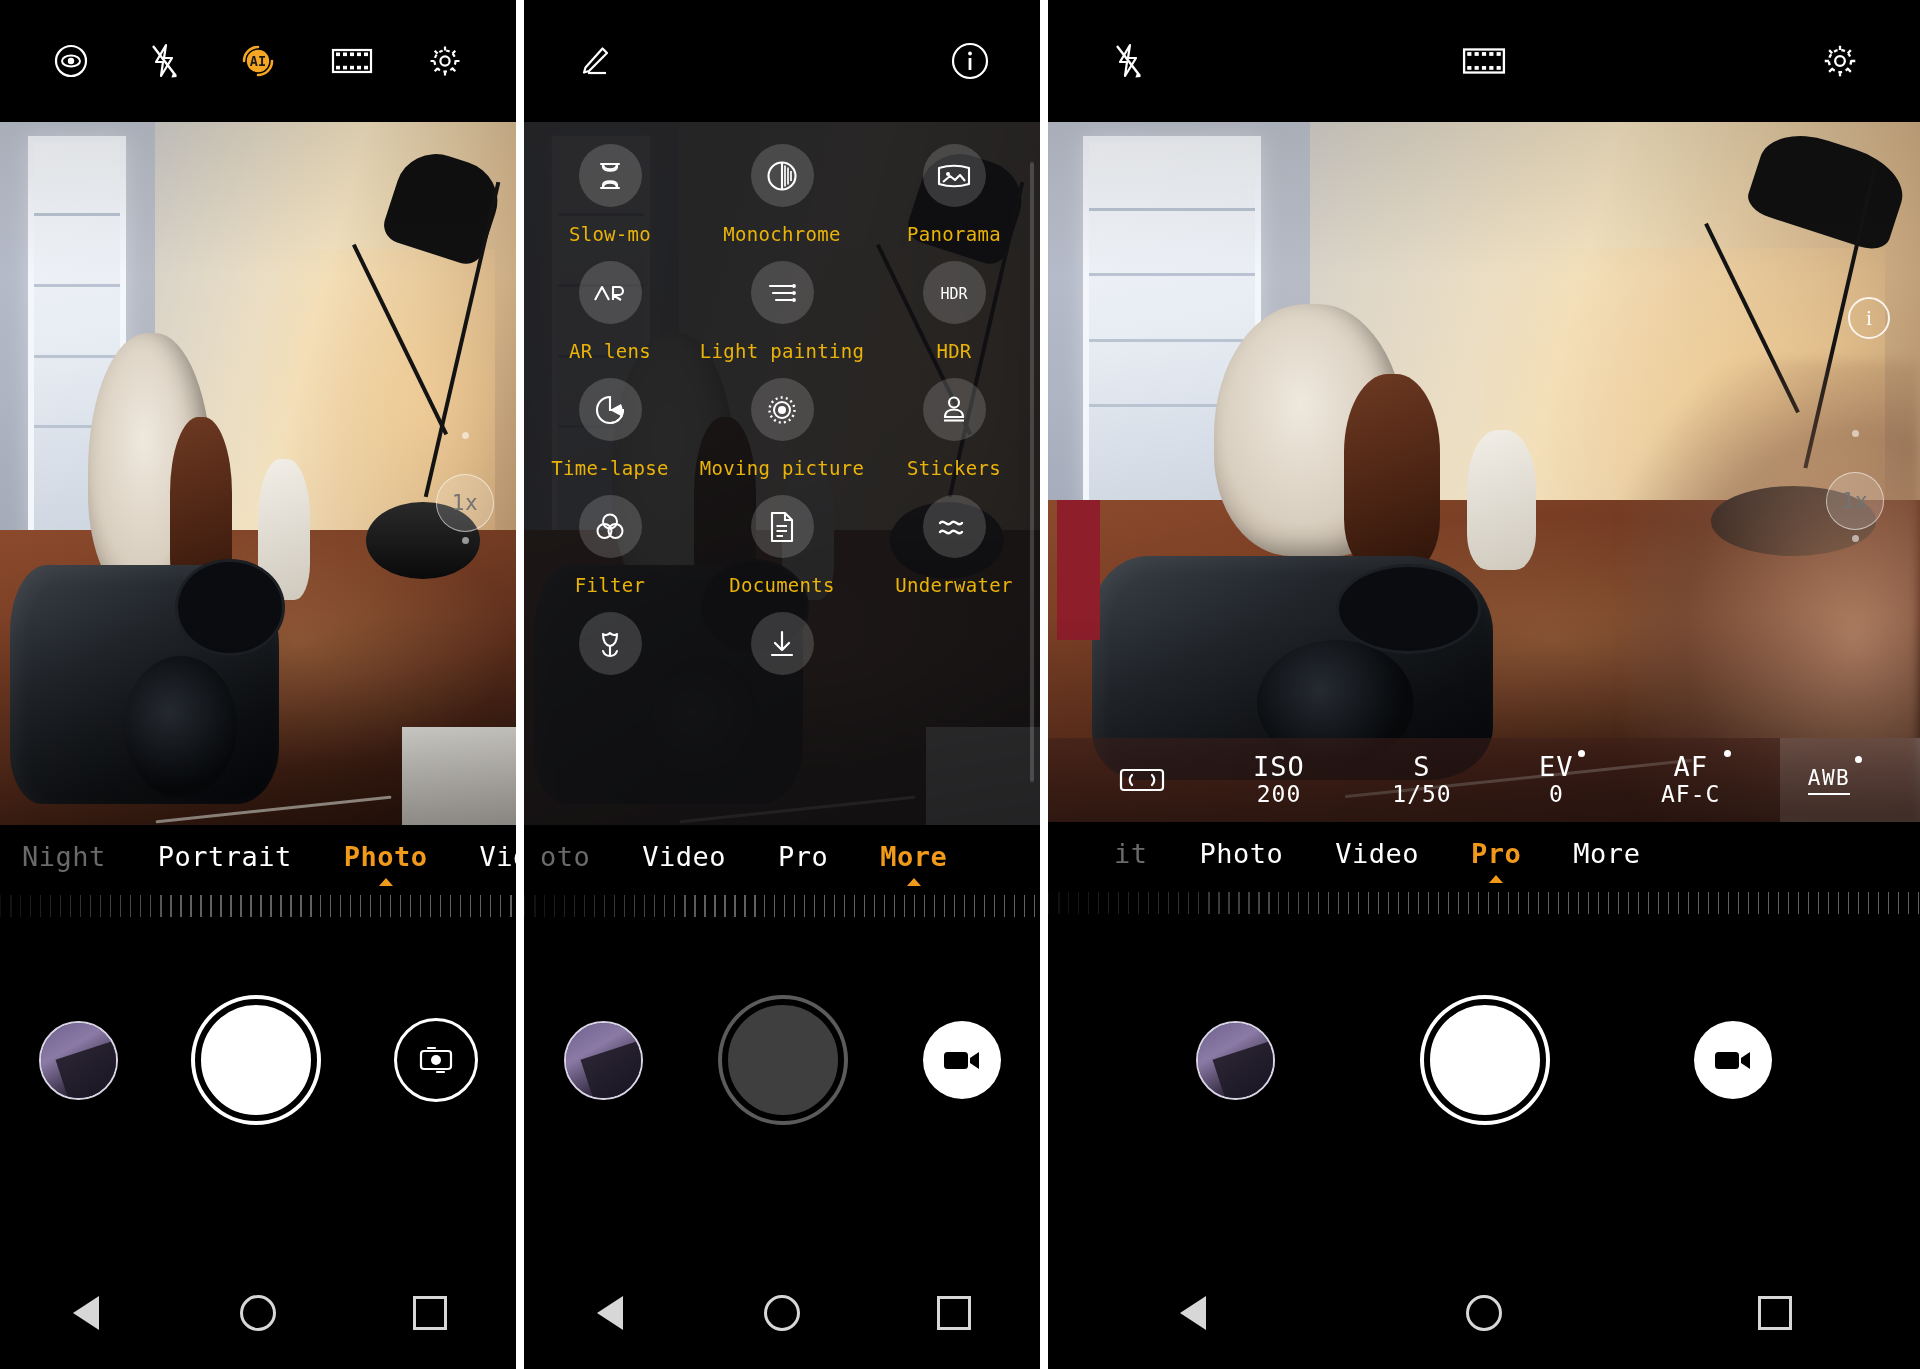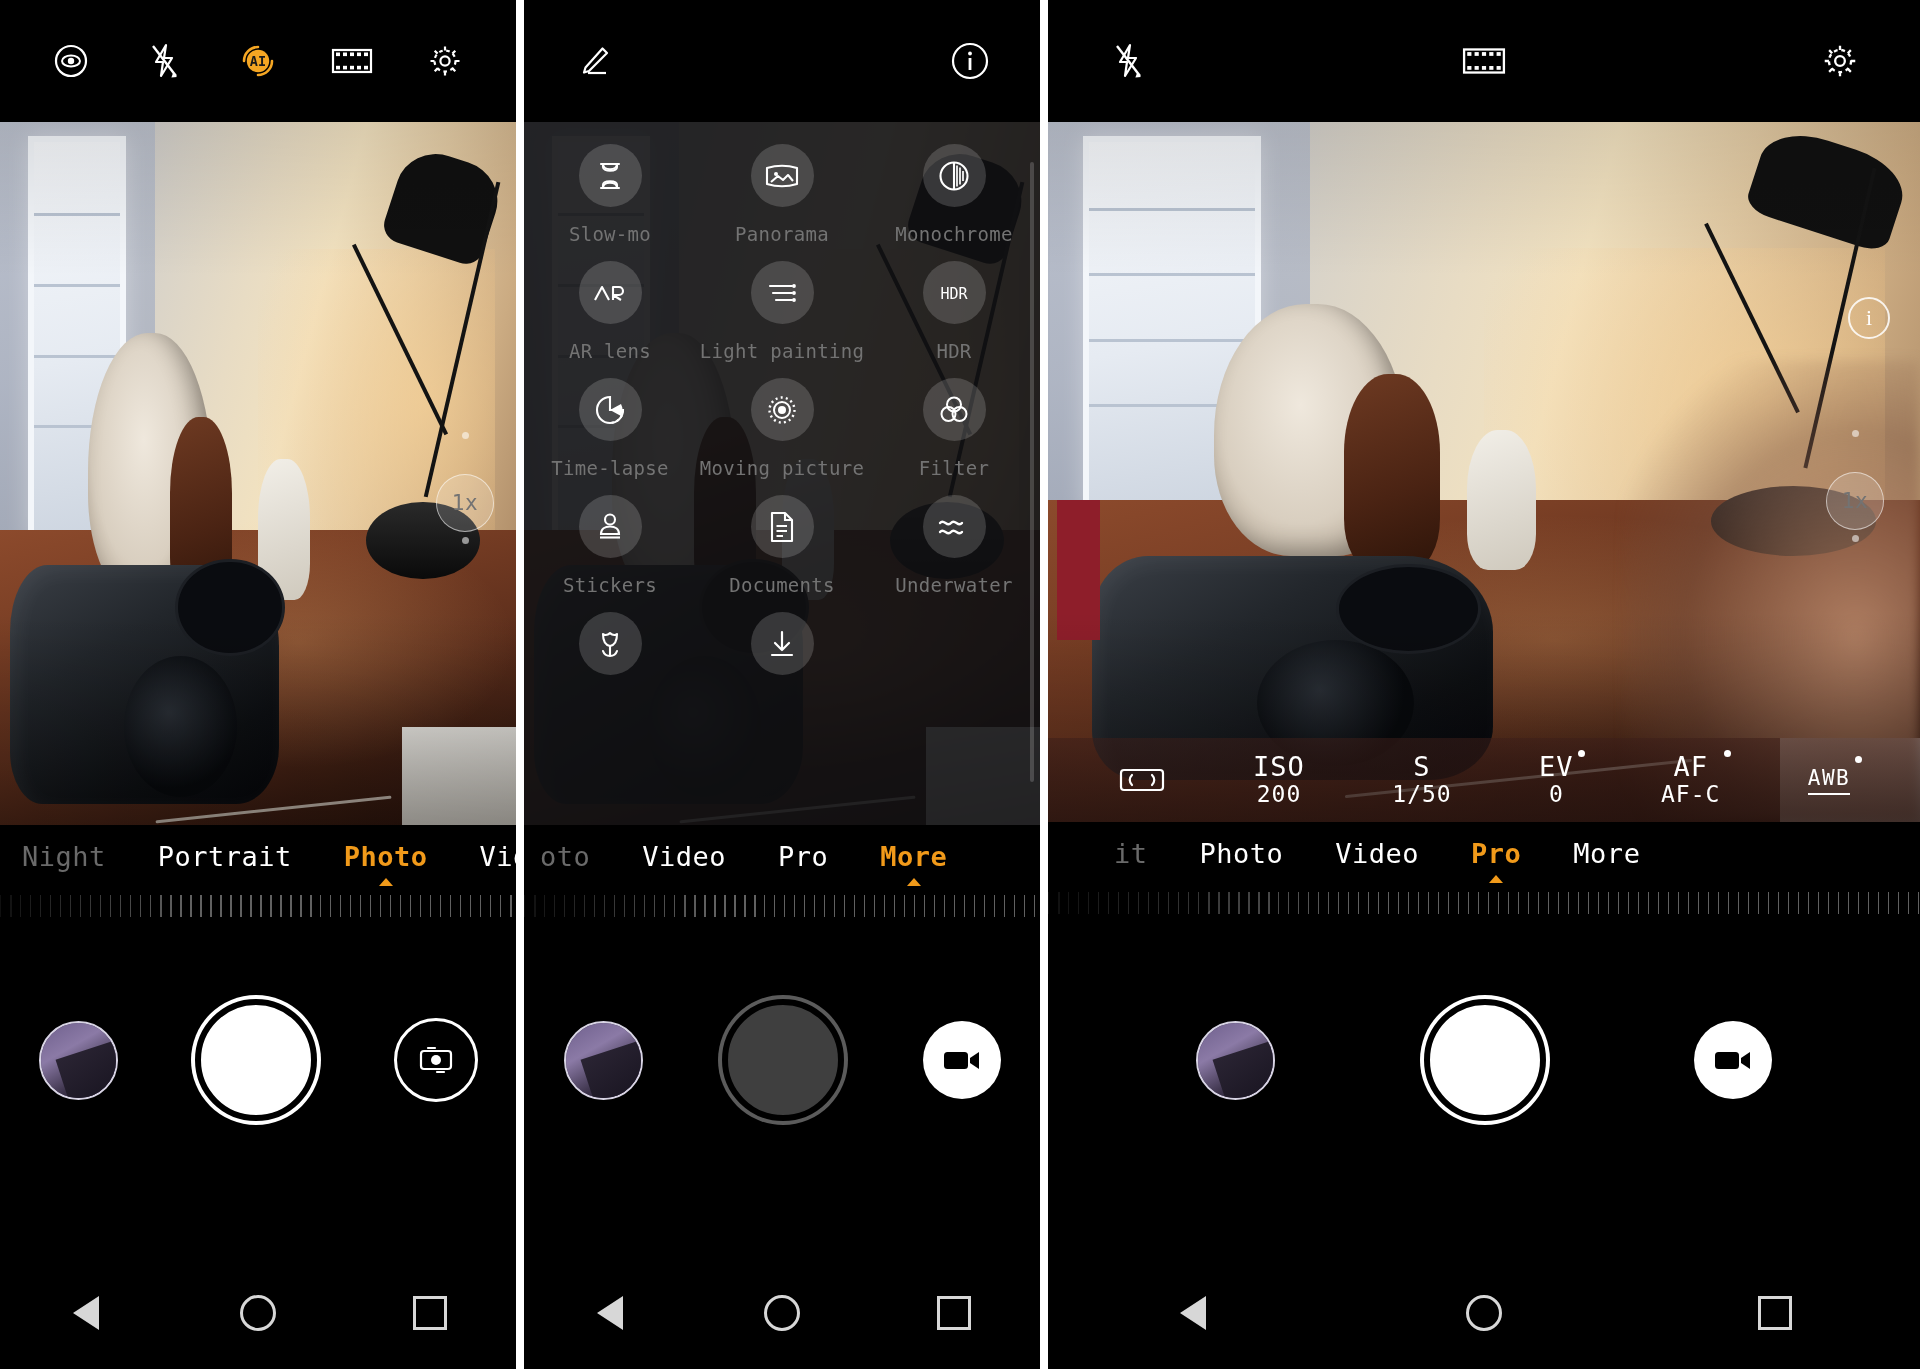--- a/index.html
+++ b/index.html
@@ -69,21 +69,21 @@
   .infocirc{position:absolute;right:30px;top:175px;width:38px;height:38px;border-radius:50%;
     border:2px solid rgba(255,255,255,.85);display:flex;align-items:center;justify-content:center;
     color:#fff;font-size:22px;font-family:"Liberation Serif",serif;z-index:35;}
 
   
   .menu{position:absolute;left:0;top:122px;width:100%;height:703px;background:rgba(18,18,20,.80);z-index:25;}
   .grid{position:absolute;left:0;top:22px;width:100%;display:grid;grid-template-columns:repeat(3,1fr);row-gap:16px;}
   .mi{display:flex;flex-direction:column;align-items:center;justify-content:flex-start;}
   .mi-circ{width:63px;height:63px;border-radius:50%;background:rgba(255,255,255,.17);
     display:flex;align-items:center;justify-content:center;color:#fff;}
-  .mi-lbl{margin-top:16px;color:#737373;font-size:19px;letter-spacing:.3px;white-space:nowrap;}
+  .mi-lbl{margin-top:16px;color:#eab308;font-size:19px;letter-spacing:.3px;white-space:nowrap;}
   .scrollbar{position:absolute;right:6px;top:40px;width:4px;height:620px;background:rgba(255,255,255,.18);border-radius:2px;}
 
   
   .probar{position:absolute;left:0;bottom:0;width:100%;height:84px;
     background:linear-gradient(180deg,rgba(60,30,25,.55),rgba(40,20,16,.72));
     display:flex;align-items:center;justify-content:space-around;padding:0 26px;box-sizing:border-box;z-index:28;}
   .pro-item{display:flex;flex-direction:column;align-items:center;color:#fff;position:relative;}
   .pro-top{font-size:27px;letter-spacing:1px;line-height:1.05;}
   .pro-bot{font-size:23px;letter-spacing:1px;line-height:1.15;}
   .pro-dot{position:absolute;top:-3px;right:-11px;width:7px;height:7px;border-radius:50%;background:#fff;}
@@ -306,40 +306,40 @@
             <svg width="34" height="34" viewBox="0 0 34 34">
                 <path d="M8 5h18M8 29h18M10 5c0 7 14 7 14 0M10 29c0-7 14-7 14 0" fill="none" stroke="#fff" stroke-width="2.1" stroke-linecap="round"></path>
                 <path d="M10 5v3c0 5 14 5 14 0V5M10 29v-3c0-5 14-5 14 0v3" fill="none" stroke="#fff" stroke-width="2.1"></path>
               </svg>
           </div>
           <div class="mi-lbl">Slow-mo</div>
         </div>
 
         <div class="mi">
           <div class="mi-circ">
-            <svg width="36" height="30" viewBox="0 0 36 30">
-                <path d="M3 7c10-3 20-3 30 0v16c-10 3-20 3-30 0z" fill="none" stroke="#fff" stroke-width="2.1" stroke-linejoin="round"></path>
-                <circle cx="12" cy="13" r="2" fill="#fff"></circle>
-                <path d="M7 21l7-6 5 4 5-5 5 6" fill="none" stroke="#fff" stroke-width="2.1" stroke-linejoin="round"></path>
-              </svg>
-          </div>
-          <div class="mi-lbl">Panorama</div>
-        </div>
-
-        <div class="mi">
-          <div class="mi-circ">
             <svg width="34" height="34" viewBox="0 0 34 34">
                 <circle cx="17" cy="17" r="13.5" fill="none" stroke="#fff" stroke-width="2.1"></circle>
                 <path d="M17 3.5v27" stroke="#fff" stroke-width="2.1"></path>
                 <g stroke="#fff" stroke-width="1.7">
                   <path d="M20 6.5v21M23 8.5v17M26 12v10"></path>
                 </g>
               </svg>
           </div>
           <div class="mi-lbl">Monochrome</div>
+        </div>
+
+        <div class="mi">
+          <div class="mi-circ">
+            <svg width="36" height="30" viewBox="0 0 36 30">
+                <path d="M3 7c10-3 20-3 30 0v16c-10 3-20 3-30 0z" fill="none" stroke="#fff" stroke-width="2.1" stroke-linejoin="round"></path>
+                <circle cx="12" cy="13" r="2" fill="#fff"></circle>
+                <path d="M7 21l7-6 5 4 5-5 5 6" fill="none" stroke="#fff" stroke-width="2.1" stroke-linejoin="round"></path>
+              </svg>
+          </div>
+          <div class="mi-lbl">Panorama</div>
         </div>
 
         <div class="mi">
           <div class="mi-circ">
             <svg width="38" height="26" viewBox="0 0 38 26">
                 <path d="M4 20 L11 7 L18 20" fill="none" stroke="#fff" stroke-width="2.1" stroke-linejoin="round"></path>
                 <path d="M22 20V7h6a4 4 0 0 1 0 8h-6l8 5" fill="none" stroke="#fff" stroke-width="2.1" stroke-linejoin="round"></path>
               </svg>
           </div>
           <div class="mi-lbl">AR lens</div>
@@ -388,39 +388,39 @@
                 <circle cx="17" cy="17" r="8" fill="none" stroke="#fff" stroke-width="2"></circle>
                 <circle cx="17" cy="17" r="12.5" fill="none" stroke="#fff" stroke-width="2.4" stroke-dasharray="2 3.2"></circle>
               </svg>
           </div>
           <div class="mi-lbl">Moving picture</div>
         </div>
 
         <div class="mi">
           <div class="mi-circ">
             <svg width="34" height="34" viewBox="0 0 34 34">
+                <circle cx="17" cy="9.5" r="5" fill="none" stroke="#fff" stroke-width="2.1"></circle>
+                <path d="M8 24c0-5 4-7.5 9-7.5s9 2.5 9 7.5z" fill="none" stroke="#fff" stroke-width="2.1"></path>
+                <line x1="7" y1="27.5" x2="27" y2="27.5" stroke="#fff" stroke-width="2.1"></line>
+              </svg>
+          </div>
+          <div class="mi-lbl">Stickers</div>
+        </div>
+
+        <div class="mi">
+          <div class="mi-circ">
+            <svg width="34" height="34" viewBox="0 0 34 34">
                 <g fill="none" stroke="#fff" stroke-width="2">
                   <circle cx="17" cy="11.5" r="7"></circle>
                   <circle cx="11.5" cy="21" r="7"></circle>
                   <circle cx="22.5" cy="21" r="7"></circle>
                 </g>
               </svg>
           </div>
           <div class="mi-lbl">Filter</div>
-        </div>
-
-        <div class="mi">
-          <div class="mi-circ">
-            <svg width="34" height="34" viewBox="0 0 34 34">
-                <circle cx="17" cy="9.5" r="5" fill="none" stroke="#fff" stroke-width="2.1"></circle>
-                <path d="M8 24c0-5 4-7.5 9-7.5s9 2.5 9 7.5z" fill="none" stroke="#fff" stroke-width="2.1"></path>
-                <line x1="7" y1="27.5" x2="27" y2="27.5" stroke="#fff" stroke-width="2.1"></line>
-              </svg>
-          </div>
-          <div class="mi-lbl">Stickers</div>
         </div>
 
         <div class="mi">
           <div class="mi-circ">
             <svg width="30" height="34" viewBox="0 0 30 34">
                 <path d="M5 3h13l7 7v21H5z" fill="none" stroke="#fff" stroke-width="2.1" stroke-linejoin="round"></path>
                 <path d="M18 3v7h7" fill="none" stroke="#fff" stroke-width="2.1"></path>
                 <g stroke="#fff" stroke-width="2">
                   <line x1="9.5" y1="16" x2="20" y2="16"></line>
                   <line x1="9.5" y1="21" x2="20" y2="21"></line>

